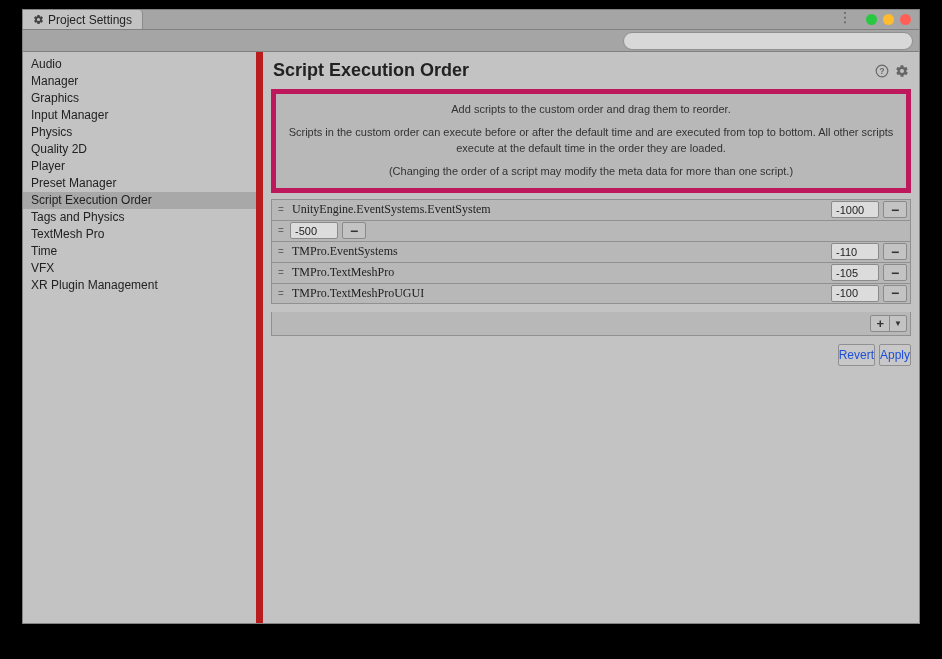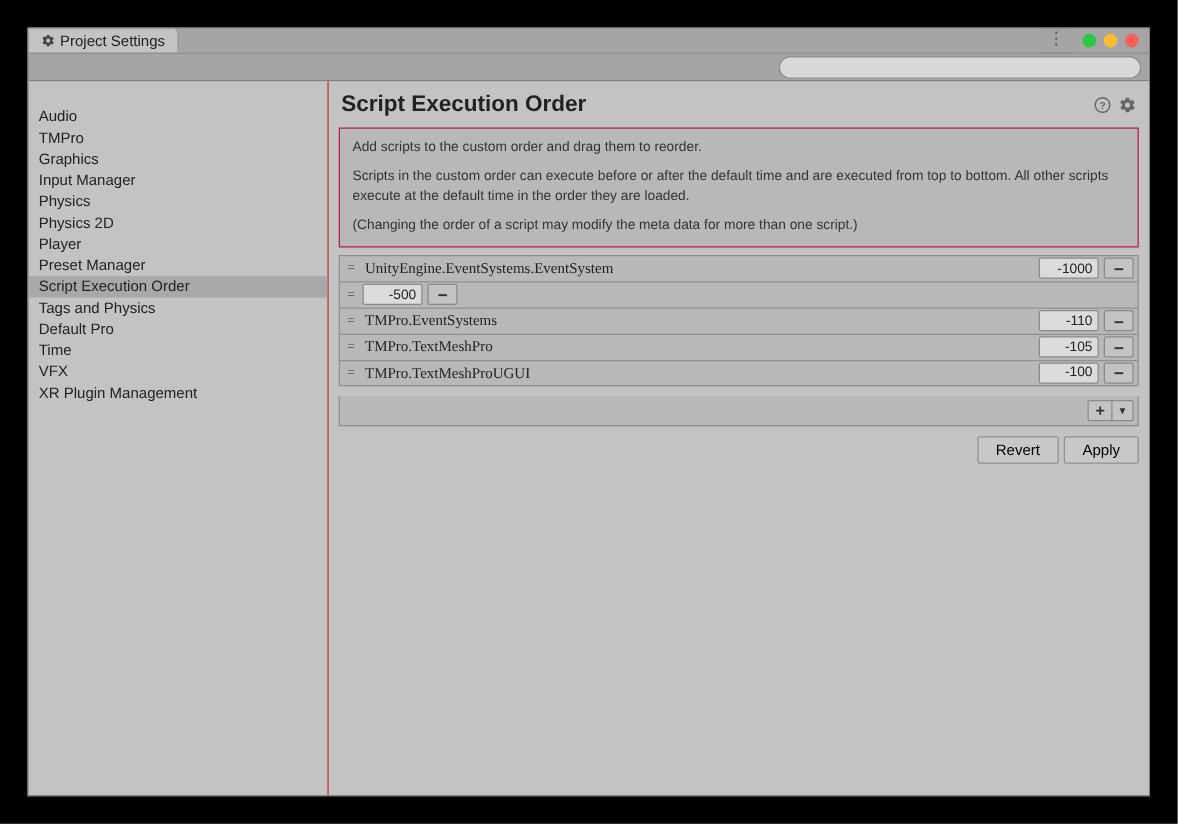--- a/index.html
+++ b/index.html
@@ -1,57 +1,57 @@
 <!DOCTYPE html>
 <html><head>
 <meta charset="utf-8">
 <style>
 * { margin: 0; padding: 0; box-sizing: border-box; font-family: Arial, Helvetica, sans-serif; }
 body { background: #000; width: 942px; height: 659px; overflow: hidden; }
-.window { position: absolute; left: 22px; top: 22px; width: 898px; height: 615px; background: #a5a5a5; border: 1px solid #838383; }
+.window { position: absolute; left: 22px; top: 9px; width: 898px; height: 615px; background: #a5a5a5; border: 1px solid #838383; }
 .titlebar { height: 20px; background: #a5a5a5; display: flex; align-items: stretch; border-bottom: 1px solid #808080; }
 .tab { background: #c3c3c3; padding: 2px 10px; font-size: 12px; color: #222; display: flex; align-items: center; gap: 4px; border-right: 1px solid #8a8a8a; border-top-right-radius: 4px; }
 .gear-icon svg { width: 11px; height: 11px; display: block; }
 .titlebar-spacer { flex: 1; background: #a5a5a5; }
 .win-controls { display: flex; align-items: center; gap: 6px; padding: 0 8px; background: #a5a5a5; }
 .dot { width: 11px; height: 11px; border-radius: 50%; }
 .dot.green { background: #28c840; }
 .dot.yellow { background: #febc2e; }
 .dot.red { background: #ff5f57; }
 .vdots { padding: 0 6px; color: #555; font-size: 14px; line-height: 1; cursor: pointer; }
 .toolbar { height: 22px; background: #a5a5a5; display: flex; justify-content: flex-end; align-items: center; padding: 2px 6px; border-bottom: 1px solid #808080; }
 .search { width: 290px; height: 18px; background: #d8d8d8; border: 1px solid #8f8f8f; border-radius: 9px; padding: 0 8px 0 20px; font-size: 11px; color: #555; position: relative; }
 .search-wrap { position: relative; }
 .search-wrap .sicon { position: absolute; left: 6px; top: 2px; width: 12px; height: 12px; }
 .content { display: flex; height: calc(100% - 42px); }
-.sidebar { width: 240px; background: #c3c3c3; border-right: 1px solid #b91c1c; padding-top: 20px; overflow-y: auto; }
+.sidebar { width: 240px; background: #c3c3c3; border-right: 7px solid #b91c1c; padding-top: 4px; overflow-y: auto; }
 .sidebar-item { font-size: 12px; color: #222; padding: 1px 8px; line-height: 15px; cursor: pointer; }
 .sidebar-item.selected { background: #a8a8a8; }
 .main { flex: 1; background: #c3c3c3; display: flex; flex-direction: column; padding: 6px 8px; overflow-y: auto; }
 .main-header { display: flex; align-items: center; justify-content: space-between; padding: 2px 2px 8px 2px; }
 .main-title { font-size: 18px; font-weight: bold; color: #222; }
 .header-icons { display: flex; gap: 6px; color: #555; }
 .header-icons span { cursor: pointer; display: flex; align-items: center; }
-.info-box { background: #b8b8b8; border: 1px solid #be185d; padding: 8px 10px; font-size: 11px; color: #333; line-height: 1.4; }
+.info-box { background: #b8b8b8; border: 5px solid #be185d; padding: 8px 10px; font-size: 11px; color: #333; line-height: 1.4; text-align: center; }
 .info-box p { margin-bottom: 8px; }
 .info-box p:last-child { margin-bottom: 0; }
 .script-list { margin-top: 6px; }
 .script-row { display: flex; align-items: center; background: #b8b8b8; border: 1px solid #909090; border-bottom: none; height: 21px; }
 .script-row:last-of-type { border-bottom: 1px solid #909090; }
 .drag-handle { width: 18px; display: flex; align-items: center; justify-content: center; cursor: grab; color: #666; font-size: 10px; }
 .script-name { flex: 1; font-size: 12px; color: #222; padding-left: 2px; font-family: Liberation Serif, serif; }
-.script-order { width: 48px; height: 17px; background: #dcdcdc; border: 1px solid #8a8a8a; border-radius: 2px; text-align: right; padding: 0 4px; font-size: 11px; color: #222; margin-right: 4px; }
+.script-order { width: 48px; height: 17px; background: #dcdcdc; border: 1px solid #8a8a8a; border-radius: 2px; padding: 0 4px; font-size: 11px; color: #222; margin-right: 4px; }
 .remove-btn { width: 24px; height: 17px; background: #c3c3c3; border: 1px solid #8a8a8a; border-radius: 2px; display: flex; align-items: center; justify-content: center; cursor: pointer; margin-right: 3px; font-size: 14px; font-weight: bold; color: #333; line-height: 1; }
 .default-time { background: #b8b8b8; border: 1px solid #909090; border-top: 1px solid #7a7a7a; text-align: center; font-size: 11px; color: #333; padding: 8px 0; }
 .add-row { display: flex; justify-content: flex-end; background: #b8b8b8; border: 1px solid #909090; border-top: none; padding: 3px; margin-top: 8px; }
 .add-btn { display: flex; align-items: center; background: #c3c3c3; border: 1px solid #8a8a8a; border-radius: 2px; height: 17px; cursor: pointer; }
 .add-btn .plus { padding: 0 5px; font-size: 13px; font-weight: bold; color: #333; border-right: 1px solid #8a8a8a; }
 .add-btn .caret { padding: 0 4px; font-size: 8px; color: #333; }
 .footer-buttons { display: flex; justify-content: flex-end; gap: 4px; margin-top: 8px; }
-.btn { background: #c8c8c8; border: 1px solid #909090; border-radius: 2px; padding: 3px 14px; font-size: 12px; color: #000000; cursor: pointer; }
+.btn { background: #c8c8c8; border: 1px solid #909090; border-radius: 2px; padding: 3px 0; font-size: 12px; color: #1d4ed8; cursor: pointer; }
 </style>
 </head>
 <body>
 
 <div class="window">
   <div class="titlebar">
     <div class="tab">
       <span class="gear-icon">
         <svg viewBox="0 0 24 24" fill="#444">
             <path d="M19.4 13a7.5 7.5 0 0 0 .1-1 7.5 7.5 0 0 0-.1-1l2.1-1.6a.5.5 0 0 0 .1-.6l-2-3.5a.5.5 0 0 0-.6-.2l-2.5 1a7.3 7.3 0 0 0-1.7-1l-.4-2.6A.5.5 0 0 0 14 2h-4a.5.5 0 0 0-.5.4l-.4 2.6a7.3 7.3 0 0 0-1.7 1l-2.5-1a.5.5 0 0 0-.6.2l-2 3.5a.5.5 0 0 0 .1.6L4.6 11a7.5 7.5 0 0 0-.1 1 7.5 7.5 0 0 0 .1 1l-2.1 1.6a.5.5 0 0 0-.1.6l2 3.5a.5.5 0 0 0 .6.2l2.5-1a7.3 7.3 0 0 0 1.7 1l.4 2.6A.5.5 0 0 0 10 22h4a.5.5 0 0 0 .5-.4l.4-2.6a7.3 7.3 0 0 0 1.7-1l2.5 1a.5.5 0 0 0 .6-.2l2-3.5a.5.5 0 0 0-.1-.6Zm-7.4 2.5A3.5 3.5 0 1 1 15.5 12 3.5 3.5 0 0 1 12 15.5Z"></path>
@@ -76,30 +76,30 @@
             <line x1="15" y1="15" x2="20" y2="20"></line>
           </svg>
       </span>
       <input class="search" type="text" placeholder="" style="">
     </div>
   </div>
 
   <div class="content">
     <div class="sidebar" id="sidebar">
         <div class="sidebar-item">Audio</div>
-        <div class="sidebar-item">TMPro</div>
+        <div class="sidebar-item">Manager</div>
         <div class="sidebar-item">Graphics</div>
         <div class="sidebar-item">Input Manager</div>
         <div class="sidebar-item">Physics</div>
-        <div class="sidebar-item">Physics 2D</div>
+        <div class="sidebar-item">Quality 2D</div>
         <div class="sidebar-item">Player</div>
         <div class="sidebar-item">Preset Manager</div>
         <div class="sidebar-item selected">Script Execution Order</div>
         <div class="sidebar-item">Tags and Physics</div>
-        <div class="sidebar-item">Default Pro</div>
+        <div class="sidebar-item">TextMesh Pro</div>
         <div class="sidebar-item">Time</div>
         <div class="sidebar-item">VFX</div>
         <div class="sidebar-item">XR Plugin Management</div>
       </div>
 
     <div class="main">
       <div class="main-header">
         <div class="main-title">Script Execution Order</div>
         <div class="header-icons">
           <span>

